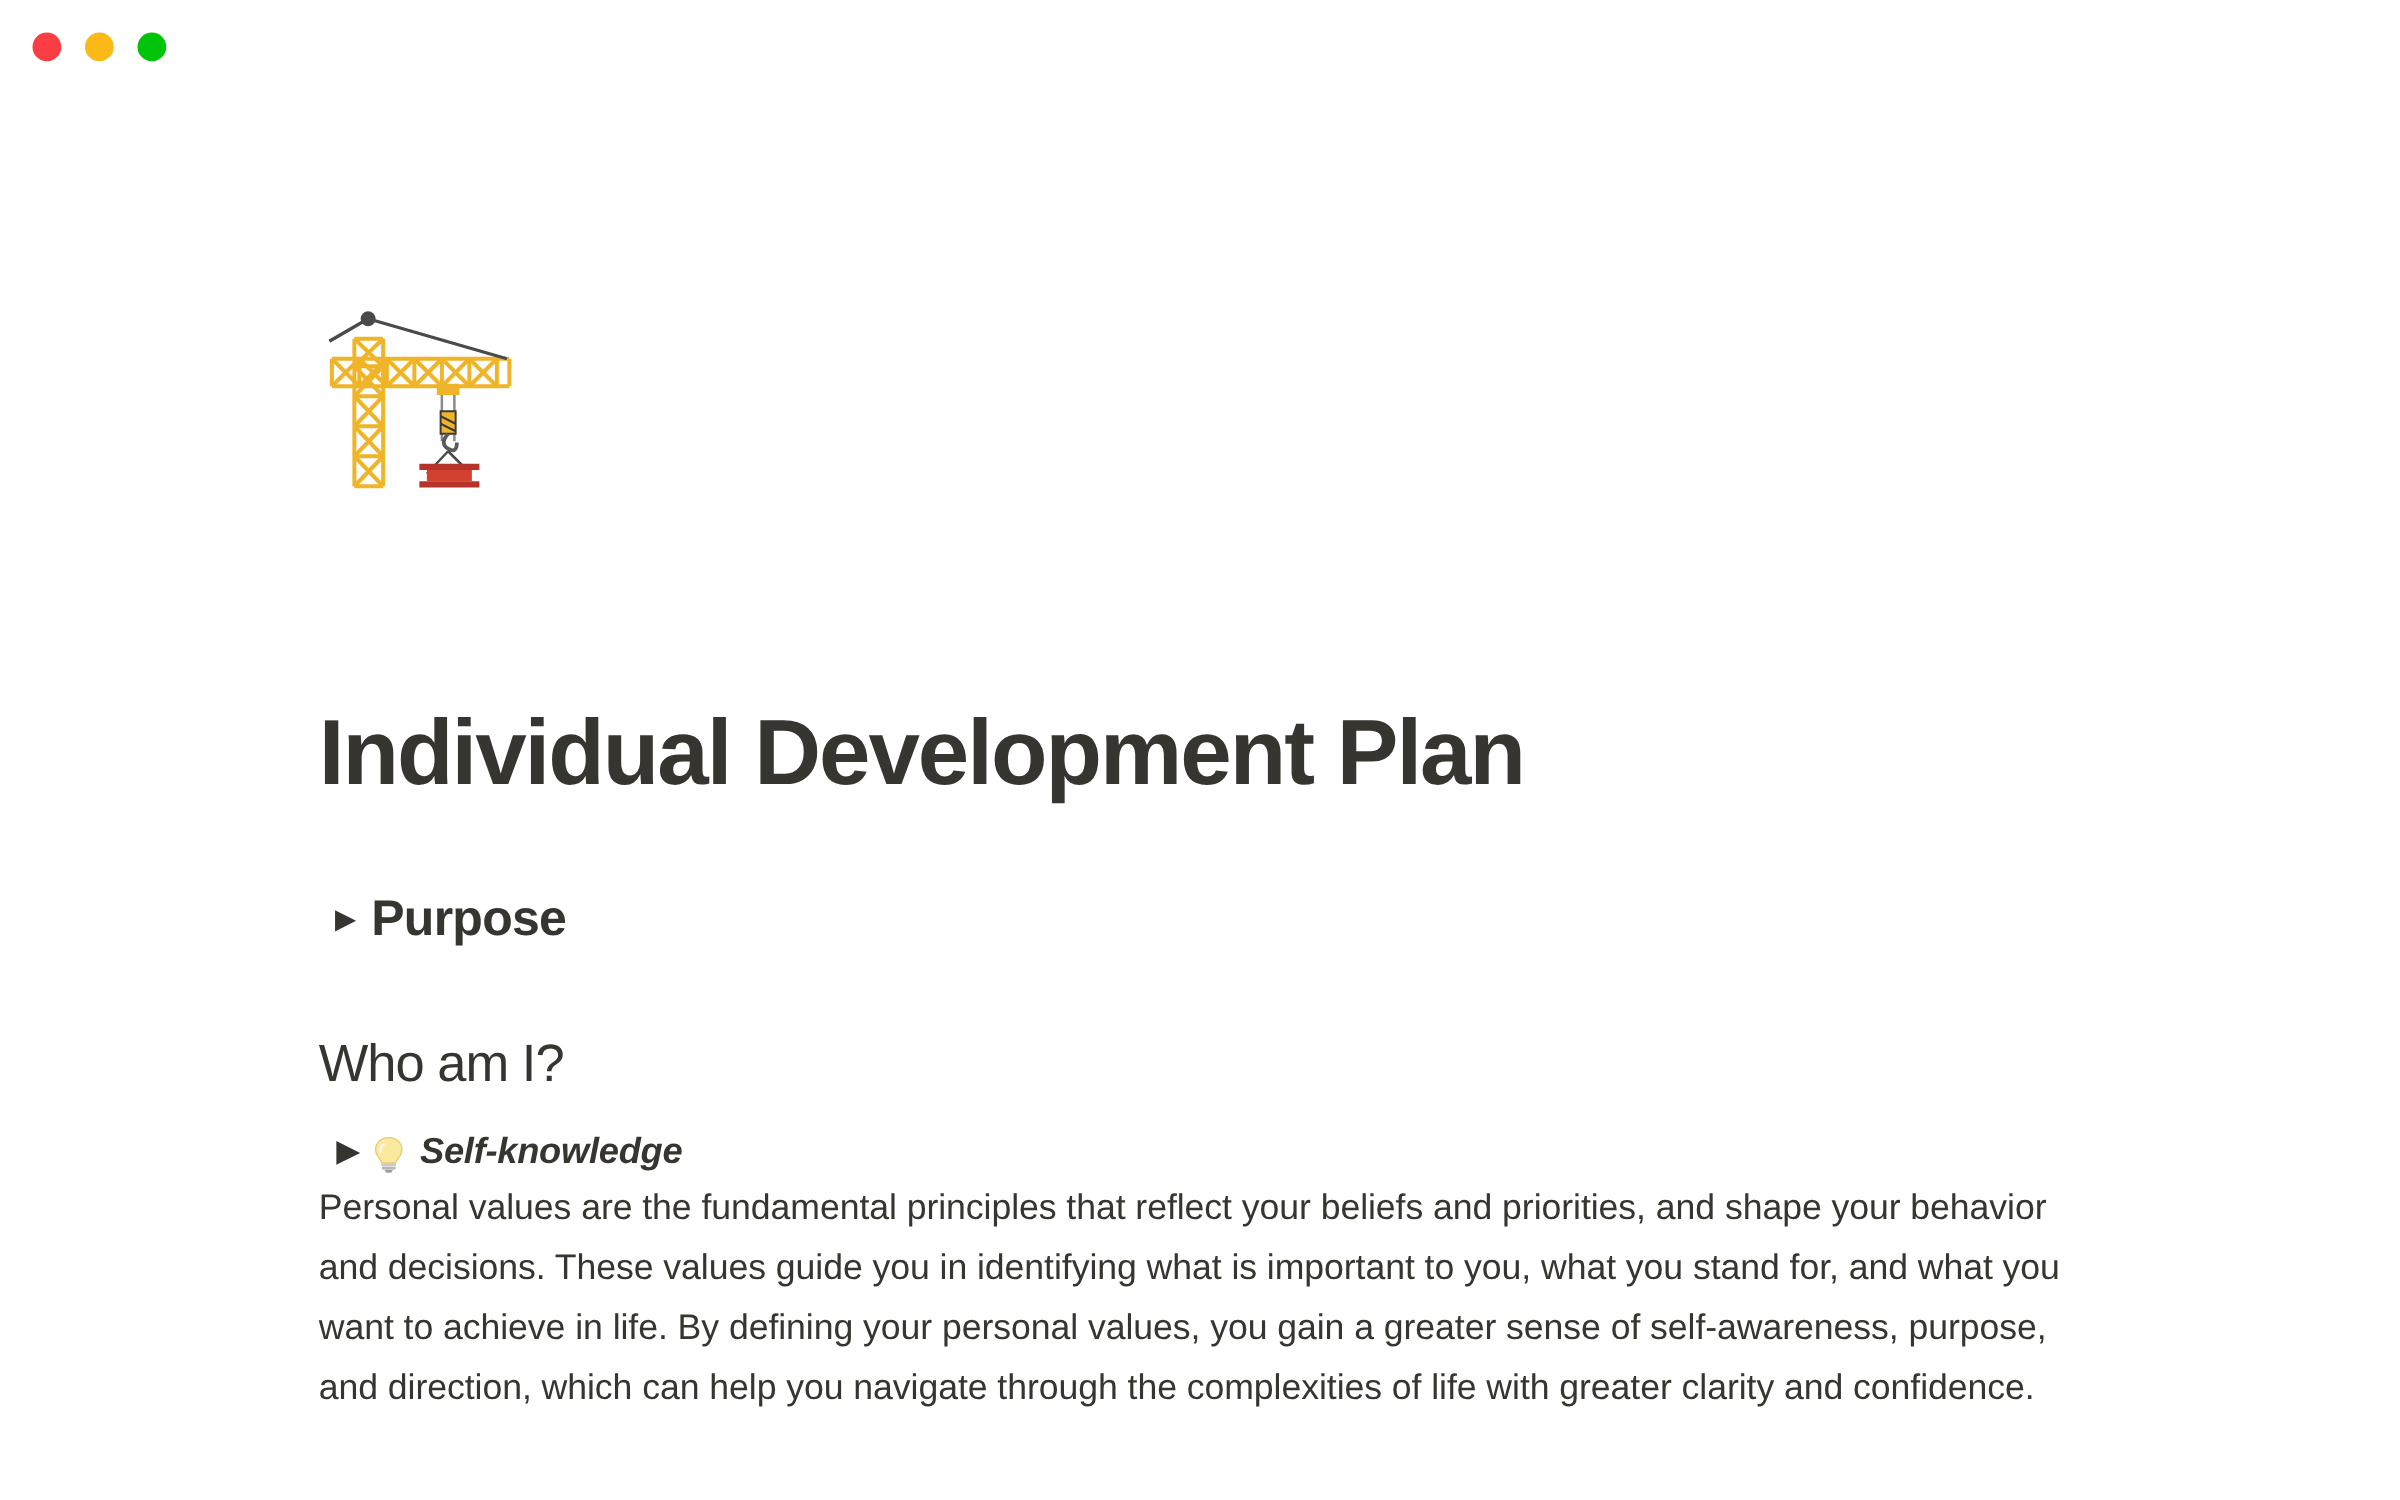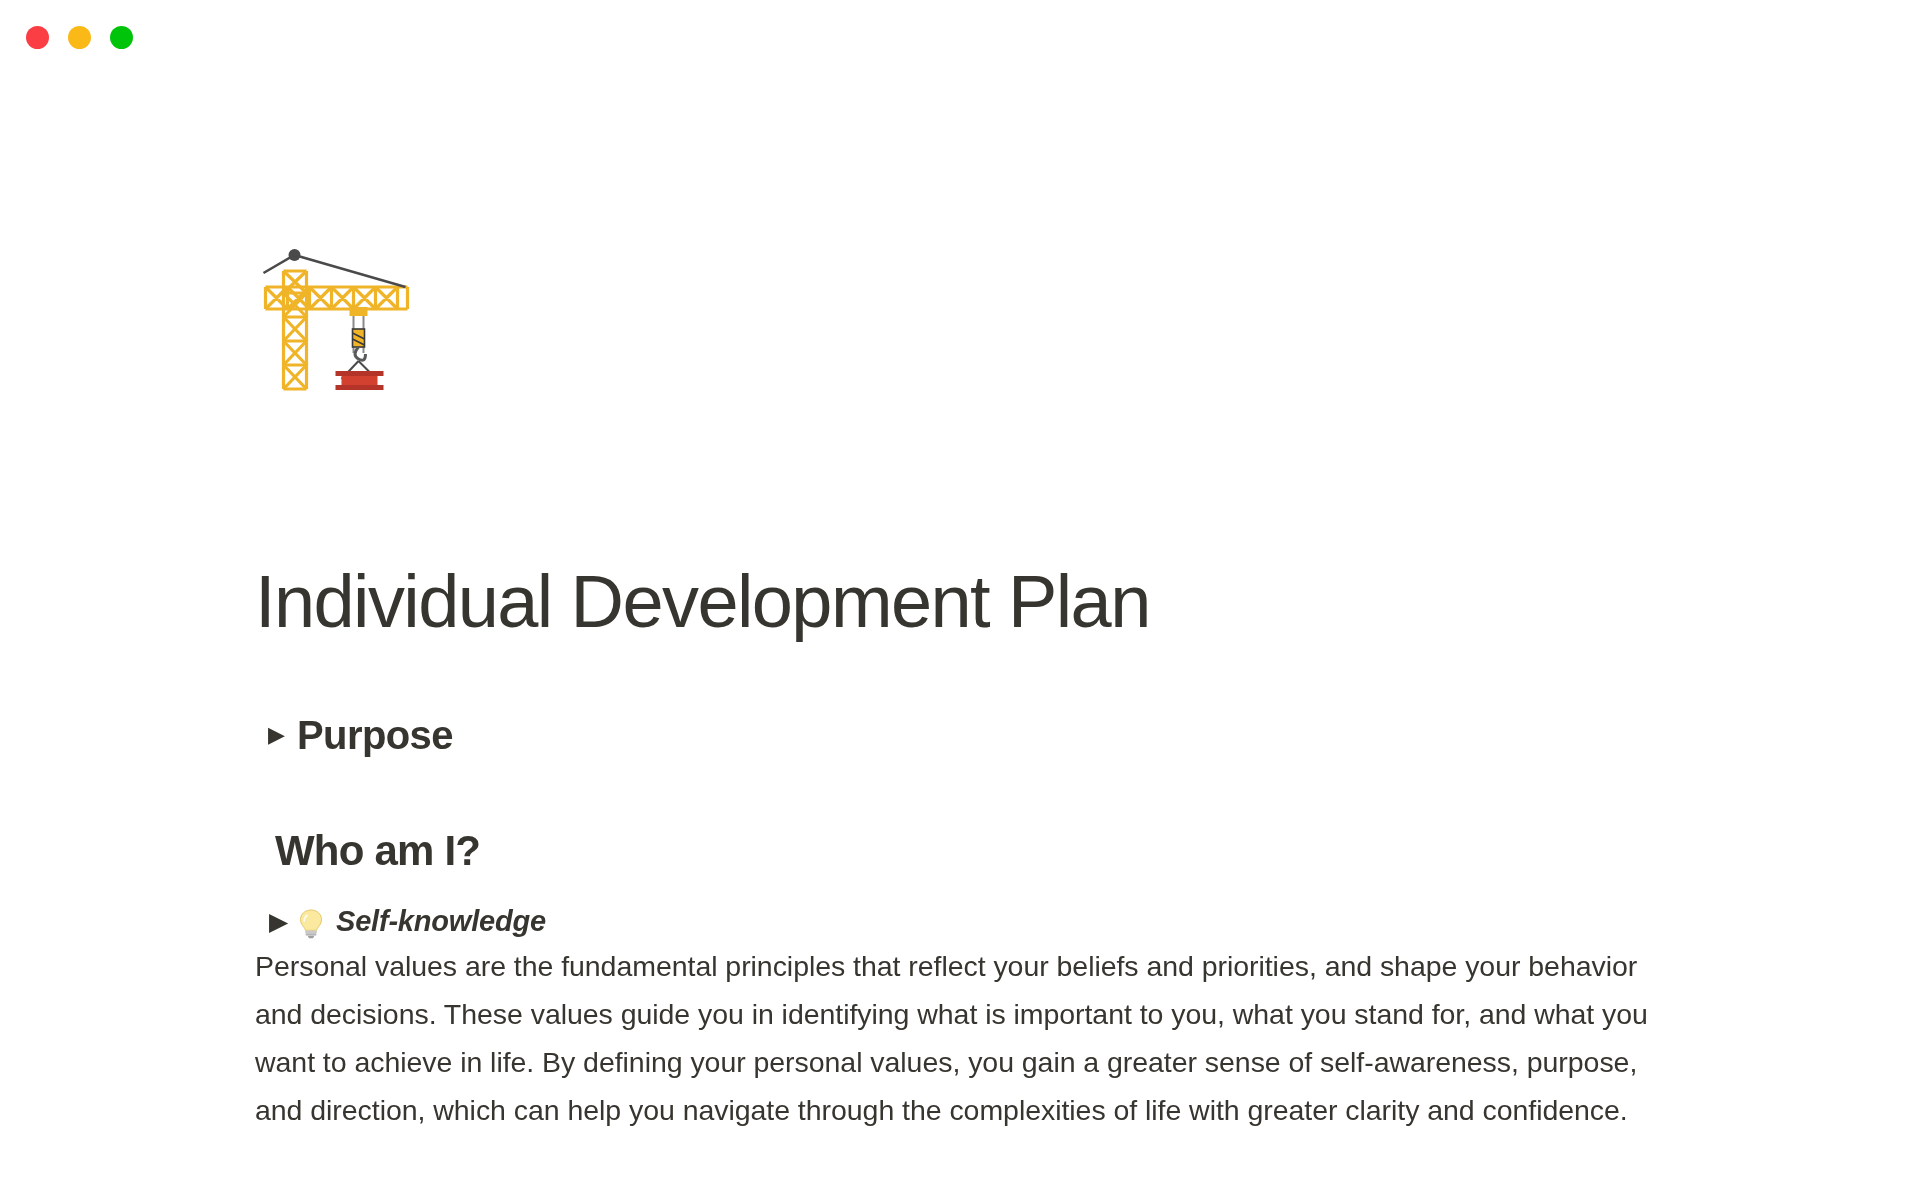--- a/index.html
+++ b/index.html
@@ -85,21 +85,21 @@
 
   .page-icon svg { display: block; width: 165px; height: 160px; }
 
   
   .page-title {
     position: absolute;
     left: 0;
     top: 478px;
     font-size: 74px;
     line-height: 92px;
-    font-weight: 400;
+    font-weight: 700;
     letter-spacing: -1.6px;
     color: #37352F;
     white-space: nowrap;
   }
 
   
   .blocks {
     position: absolute;
     left: 0;
     top: 630px;
@@ -135,24 +135,23 @@
     font-weight: 800;
     letter-spacing: -0.6px;
     color: #37352F;
   }
 
   
   .block-heading {
     margin-top: 62px;
     font-size: 42px;
     line-height: 54px;
-    font-weight: 700;
+    font-weight: 400;
     letter-spacing: -0.8px;
     color: #37352F;
-    margin-left: 20px;
   }
 
   
   .block-toggle-self {
     margin-top: 22px;
     display: flex;
     align-items: center;
   }
   .block-toggle-self .toggle-arrow {
     width: 43px;

